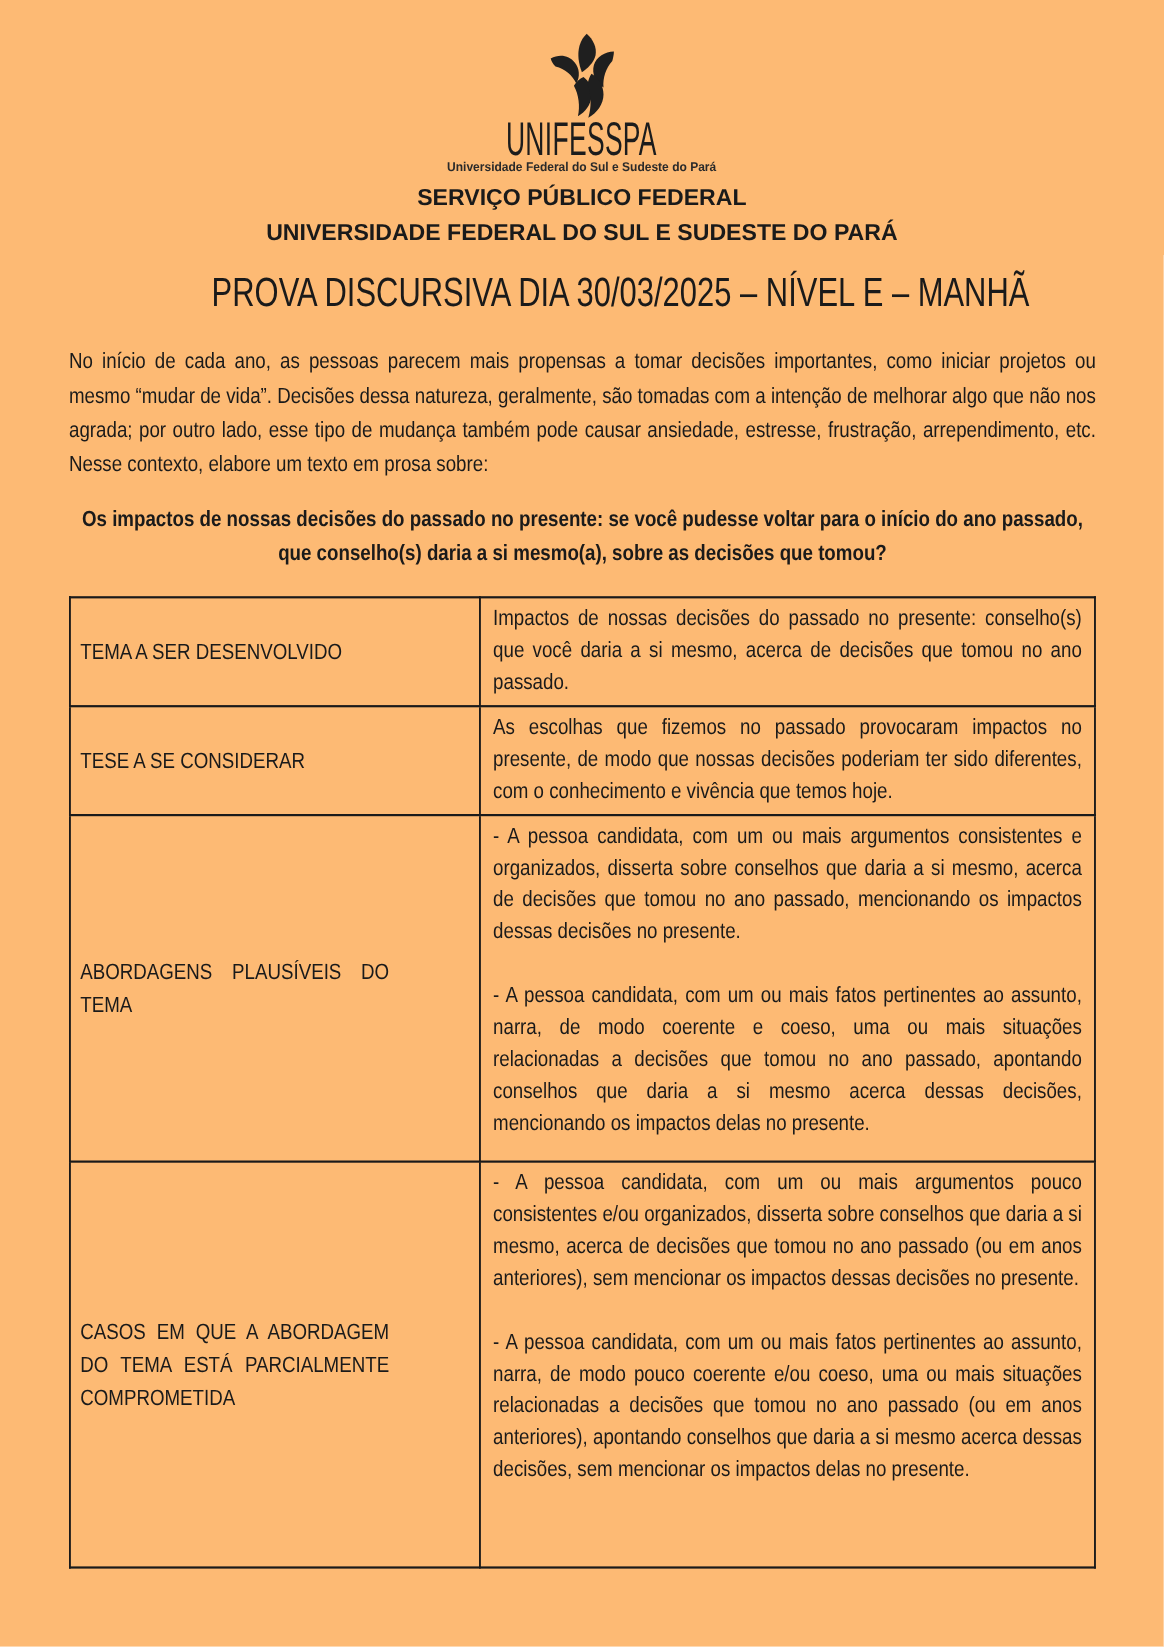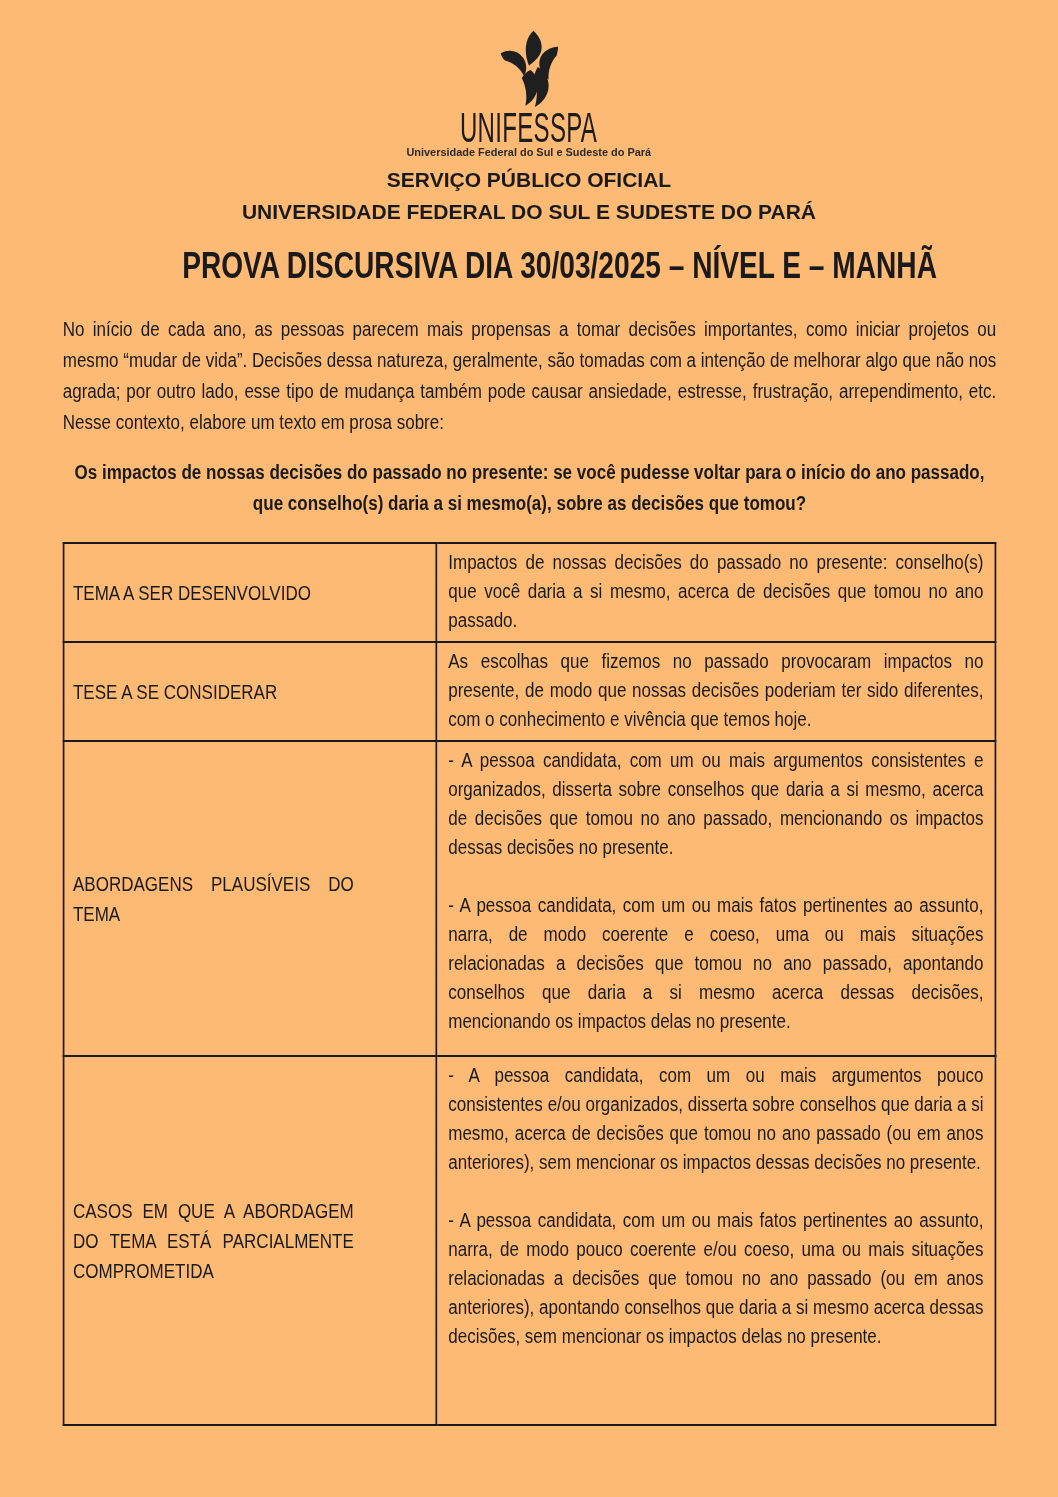--- a/index.html
+++ b/index.html
@@ -27,21 +27,21 @@
   .tg-row { line-height:13px; height:14px; }
   .tagline {
     display:inline-block; white-space:nowrap;
     font-size:11.5px; font-weight:700; color:#2a2a2a;
     transform:scaleX(0.95); transform-origin:50% 50%;
   }
   .gov-line { font-size:21px; font-weight:700; line-height:25px; }
   .gov-line.l1 { margin-top:9px; }
   .gov-line.l2 { margin-top:7px; }
   
-  h1.title-line, h2.subtitle-line { margin:0; text-align:center; font-weight:700; }
+  h1.title-line, h2.subtitle-line { margin:12px; text-align:center; font-weight:400; }
   h1.title-line { margin-top:21px; line-height:42px; }
   h1.title-line .cond {
     display:inline-block; white-space:nowrap;
     font-size:37px; transform:scaleX(0.76); transform-origin:50% 50%;
   }
   h2.subtitle-line { margin-top:18px; line-height:34px; }
   h2.subtitle-line .cond {
     display:inline-block; white-space:nowrap;
     font-size:28px; transform:scaleX(0.88); transform-origin:50% 50%;
   }
@@ -104,21 +104,21 @@
 
         <path d="M62 51 C71 56 77 66 77 77 C77 89 69 100 58 106 C62 93 62 77 57 64 C58 59 60 54 62 51 Z"></path>
       </g>
     </svg>
     <div class="wm-row">
       <span class="wordmark">UNIFESSPA</span>
     </div>
     <div class="tg-row">
       <span class="tagline">Universidade Federal do Sul e Sudeste do Pará</span>
     </div>
-    <div class="gov-line l1">SERVIÇO PÚBLICO OFICIAL</div>
+    <div class="gov-line l1">SERVIÇO PÚBLICO FEDERAL</div>
     <div class="gov-line l2">UNIVERSIDADE FEDERAL DO SUL E SUDESTE DO PARÁ</div>
   </div>
 
   <h1 class="title-line">
     <span class="cond">PROVA DISCURSIVA DIA 30/03/2025 – NÍVEL E – MANHÃ</span>
   </h1>
 
 
   <p class="cblock intro">No início de cada ano, as pessoas parecem mais propensas a tomar decisões importantes, como iniciar projetos ou mesmo “mudar de vida”. Decisões dessa natureza, geralmente, são tomadas com a intenção de melhorar algo que não nos agrada; por outro lado, esse tipo de mudança também pode causar ansiedade, estresse, frustração, arrependimento, etc. Nesse contexto, elabore um texto em prosa sobre:</p>
 

